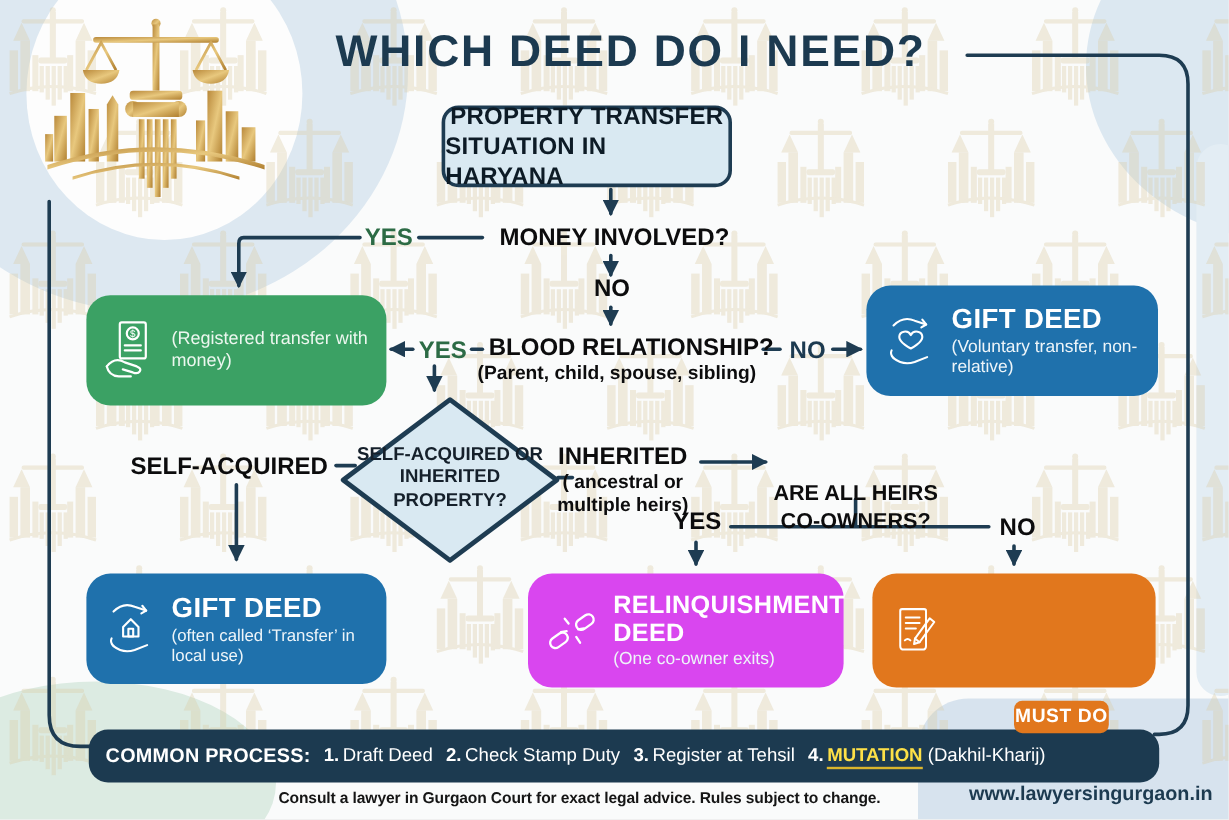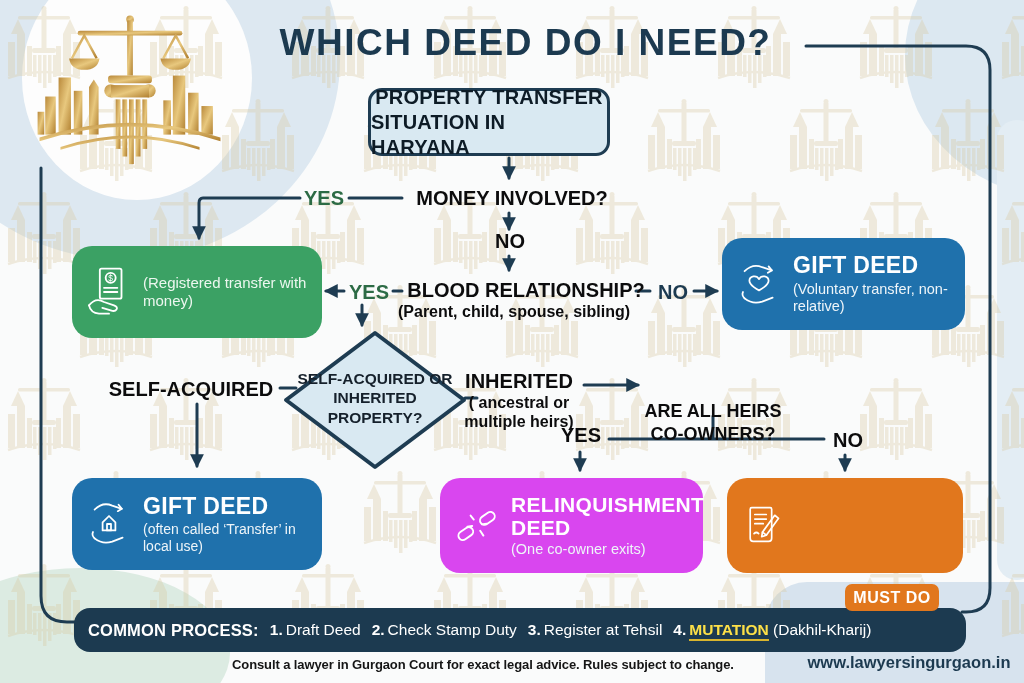--- a/index.html
+++ b/index.html
@@ -38,21 +38,21 @@
   .box-sale .s{color:#ecf7ef;font-size:15px;}
   .box-gift-r{left:722px;top:238px;width:243px;height:92px;background:#1f71ac;}
   .box-gift-l{left:72px;top:478px;width:250px;height:92px;background:#1f71ac;}
   .box-gift-l .s{font-size:14px;}
   .box-relinq{left:440px;top:478px;width:263px;height:95px;background:#d946ef;}
   .box-relinq .t{font-size:21px;}
   .box-release{left:727px;top:478px;width:236px;height:95px;background:#e1771d;}
   .box-release .t{font-size:21px;}
   .deed .s, .deed .t{display:block;}
   
-  .must-do{position:absolute;left:845px;top:584px;width:94px;height:27px;z-index:3;
+  .must-do{position:absolute;left:845px;top:584px;width:79px;height:27px;z-index:3;
       background:#e1771d;border-radius:7px;color:#fff;font-weight:800;font-size:16px;
       display:flex;align-items:center;justify-content:center;letter-spacing:.5px;}
   
   .process-bar{position:absolute;left:74px;top:608px;width:892px;height:44px;z-index:2;
       background:#1c3a50;border-radius:16px;display:flex;align-items:center;
       padding:0 12px 0 14px;gap:11px;color:#fff;white-space:nowrap;}
   .process-bar .plabel{font-size:16.5px;font-weight:800;letter-spacing:.2px;}
   .process-bar .step{font-size:15.5px;font-weight:500;}
   .process-bar .step b{font-weight:800;margin-right:3px;}
   .process-bar .hl{color:#fde047;font-weight:800;border-bottom:2.5px solid #d9b52e;padding-bottom:1px;}

